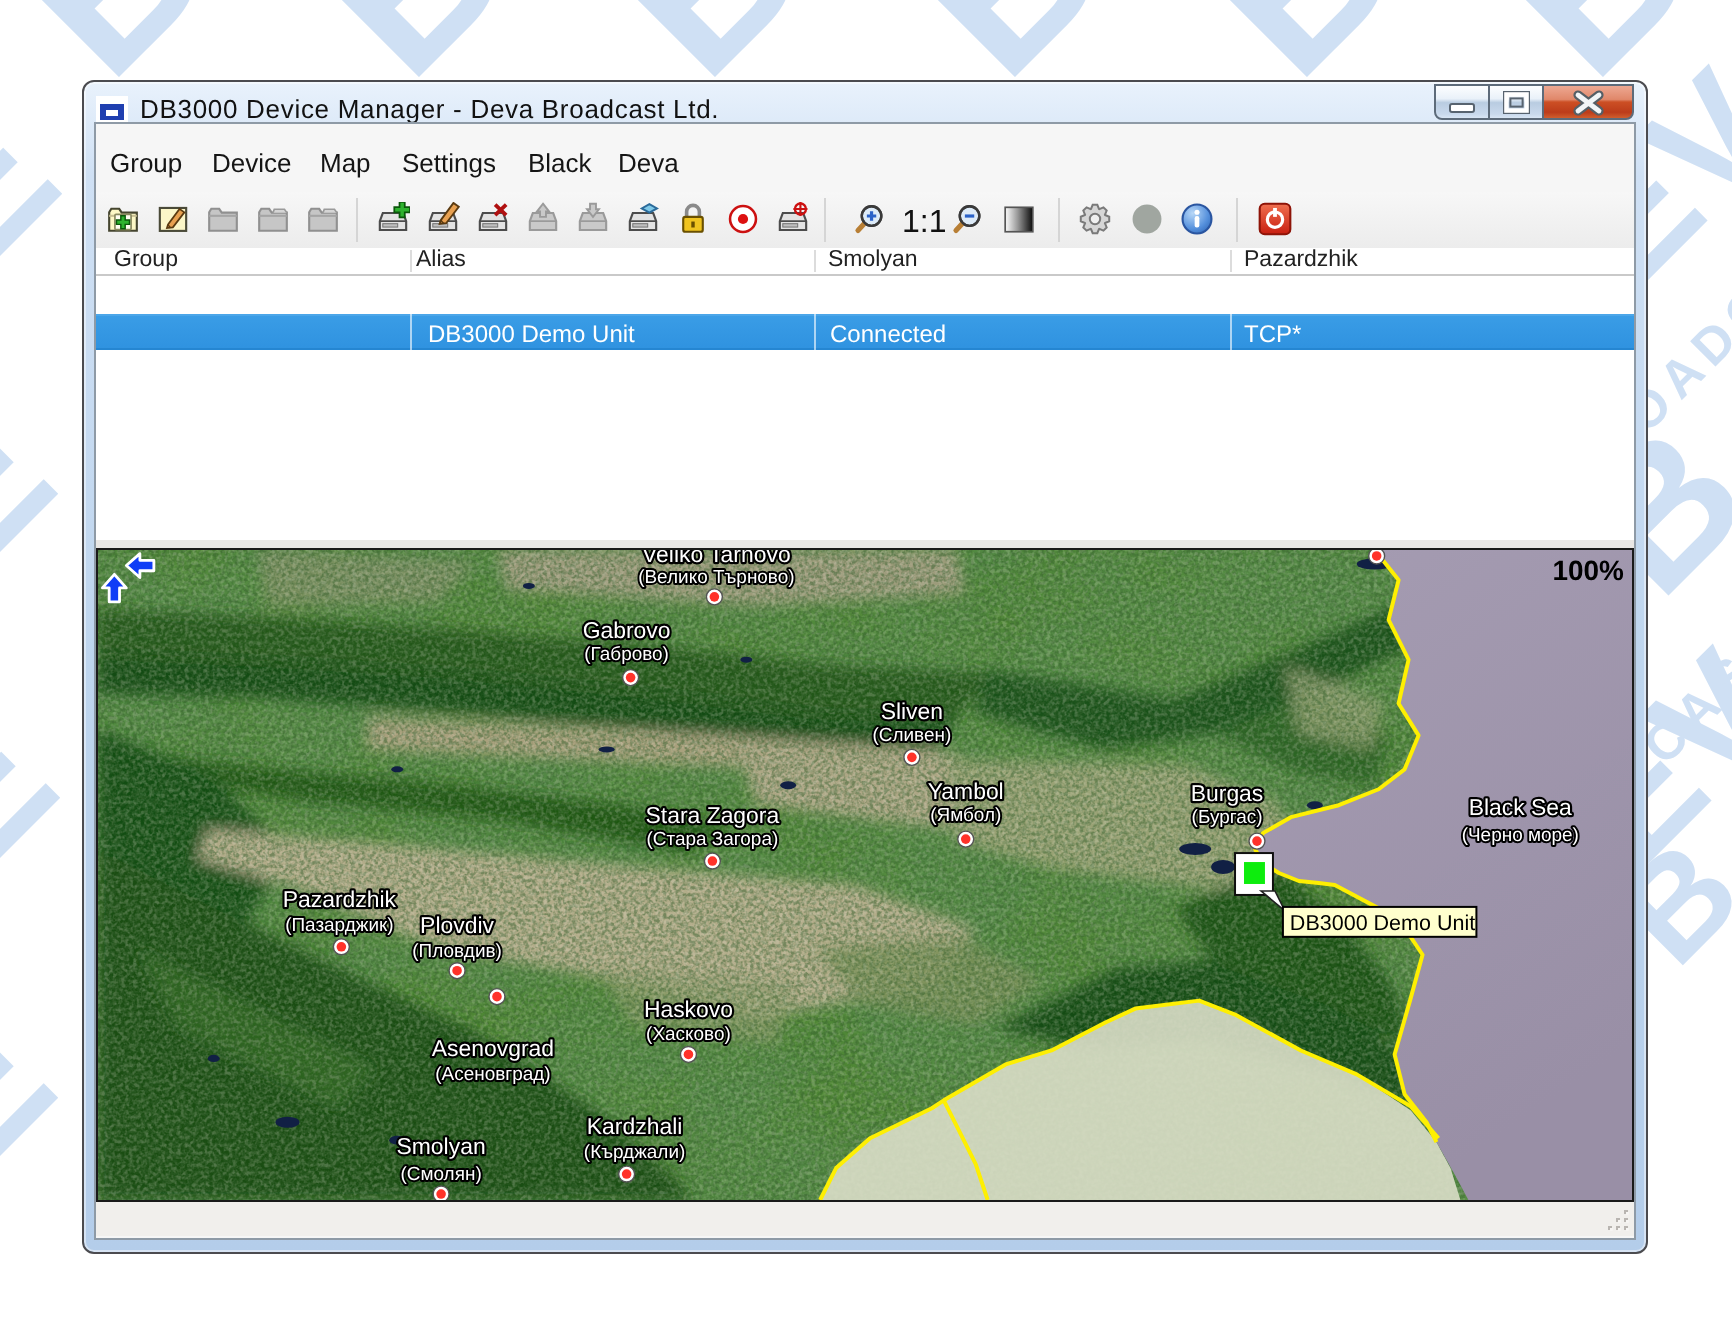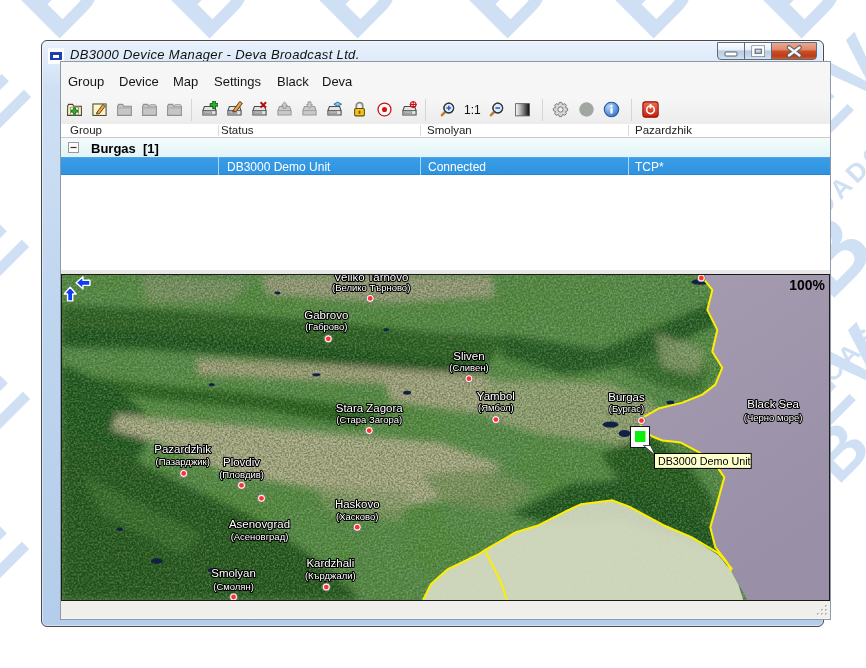--- a/index.html
+++ b/index.html
@@ -3,31 +3,31 @@
 <meta charset="utf-8">
 <style>
   html,body{margin:0;padding:0;width:866px;height:668px;overflow:hidden;background:#fff;
     font-family:"Liberation Sans",sans-serif;}
   #page{position:relative;width:866px;height:668px;}
   #wm{position:absolute;left:0;top:0;z-index:0;}
   #win{position:absolute;left:41px;top:40px;width:781px;height:585px;z-index:1;
     background:linear-gradient(180deg,#e9f2fc 0%,#cfe0f4 8%,#bed5ee 50%,#b4cdea 100%);
     border:1px solid #4b4b4f;border-radius:6px;
     box-shadow:0 0 0 1px rgba(255,255,255,.45) inset;}
-  #titlebar{position:absolute;left:0;top:0;right:0;height:21px;font-style:italic;}
+  #titlebar{position:absolute;left:0;top:0;right:0;height:21px;}
   #titleicon{position:absolute;left:6px;top:7px;width:16px;height:16px;background:#fff;}
   #titletext{position:absolute;left:28px;top:6px;font-size:13px;letter-spacing:0.35px;color:#111;white-space:nowrap;}
   .capbtn{position:absolute;top:1px;height:18px;border:1px solid #5d6b7a;box-sizing:border-box;}
   #btnmin{left:675px;width:28px;border-radius:0 0 0 4px;
     background:linear-gradient(180deg,#fcfeff 0%,#e9f1f9 40%,#b9cce1 52%,#c9d9ec 88%,#d9e6f4 100%);}
   #btnmax{left:702px;width:28px;
     background:linear-gradient(180deg,#fcfeff 0%,#e9f1f9 40%,#b9cce1 52%,#c9d9ec 88%,#d9e6f4 100%);}
   #btnclose{left:729px;width:46px;border-radius:0 0 4px 0;
     background:linear-gradient(180deg,#eda892 0%,#e0876a 42%,#cc4f24 50%,#bc3c1a 82%,#cf5e2e 100%);}
-  #client{position:absolute;left:18px;top:20px;width:769px;height:557px;background:#f6f6f6;
+  #client{position:absolute;left:5px;top:20px;width:769px;height:557px;background:#f6f6f6;
     border:1px solid #8e9aa6;box-sizing:content-box;text-align:right;}
   #menubar{position:absolute;left:0;top:0;width:769px;height:34px;background:#f6f6f6;}
   .menuitem{position:absolute;top:12px;font-size:13px;color:#151515;}
   #toolbar{position:absolute;left:0;top:34px;width:769px;height:29px;
     background:linear-gradient(180deg,#f7f7f7,#ececec);border-bottom:1px solid #d9d9d9;box-sizing:border-box;}
   .tsep{position:absolute;top:3px;width:1px;height:22px;background:#d5d5d5;}
   .ticon{position:absolute;top:5px;width:17px;height:17px;}
   #lheader{position:absolute;left:0;top:62px;width:769px;height:14px;background:#fff;
     border-bottom:1px solid #c9c9c9;box-sizing:border-box;font-size:11.5px;color:#222;}
   .hcol{position:absolute;top:0px;}
@@ -195,21 +195,21 @@
         <svg class="ticon" style="left:340px" viewBox="0 0 16 16">
             <use href="#dev"></use>
             <circle cx="11.5" cy="3.3" r="2.6" fill="none" stroke="#cc1111" stroke-width="1.1"></circle>
             <path d="M11.5 0 V6.6 M8.2 3.3 H14.8" stroke="#cc1111" stroke-width="1"></path>
           </svg>
         <div class="tsep" style="left:364px"></div>
         <svg class="ticon" style="left:378px" viewBox="0 0 16 16">
             <use href="#mag"></use>
             <path d="M9.2 4.4 V8.8 M7 6.6 H11.4" stroke="#2a62c8" stroke-width="1.5"></path>
           </svg>
-        <div style="position:absolute;left:403px;top:7px;font-size:12px;color:#111">1:1</div>
+        <div style="position:absolute;left:403px;top:7px;font-size:16px;color:#111">1:1</div>
         <svg class="ticon" style="left:427px" viewBox="0 0 16 16">
             <use href="#mag"></use>
             <path d="M7 6.6 H11.4" stroke="#2a62c8" stroke-width="1.5"></path>
           </svg>
         <svg class="ticon" style="left:453px" viewBox="0 0 16 16">
             <defs>
               <linearGradient id="gbw" x1="0" y1="0" x2="1" y2="0">
                 <stop offset="0" stop-color="#fff"></stop>
                 <stop offset="0.45" stop-color="#999"></stop>
                 <stop offset="1" stop-color="#0a0a0a"></stop>
@@ -246,36 +246,29 @@
               </linearGradient>
             </defs>
             <rect x="0.8" y="0.8" width="14.4" height="14.4" rx="2.4" fill="url(#pwg)" stroke="#8e1408" stroke-width="1"></rect>
             <circle cx="8" cy="8.3" r="3.6" fill="none" stroke="#fff" stroke-width="1.5"></circle>
             <path d="M8 2.8 V7" stroke="#fff" stroke-width="1.8"></path>
           </svg>
       </div>
 
       <div id="lheader">
         <span class="hcol" style="left:9px">Group</span>
-        <span class="hcol" style="left:160px">Status</span>
+        <span class="hcol" style="left:160px">Alias</span>
         <span class="hcol" style="left:366px">Smolyan</span>
         <span class="hcol" style="left:574px">Pazardzhik</span>
         <div class="hdiv" style="left:157px"></div>
         <div class="hdiv" style="left:359px"></div>
         <div class="hdiv" style="left:567px"></div>
       </div>
 
       <div id="listbody">
-        <div id="grow">
-          <svg style="position:absolute;left:7px;top:4px" width="11" height="11" viewBox="0 0 11 11">
-            <rect x="0.5" y="0.5" width="10" height="10" fill="#fdfdfd" stroke="#9a9a9a"></rect>
-            <path d="M2.5 5.5 H8.5" stroke="#333" stroke-width="1.2"></path>
-          </svg>
-          <span style="position:absolute;left:30px;top:3px">Burgas&nbsp; [1]</span>
-        </div>
         <div id="selrow">
           <span style="position:absolute;left:166px;top:3px">DB3000 Demo Unit</span>
           <span style="position:absolute;left:367px;top:3px">Connected</span>
           <span style="position:absolute;left:574px;top:3px">TCP*</span>
           <div class="sdiv" style="left:157px"></div>
           <div class="sdiv" style="left:359px"></div>
           <div class="sdiv" style="left:567px"></div>
         </div>
       </div>
 

